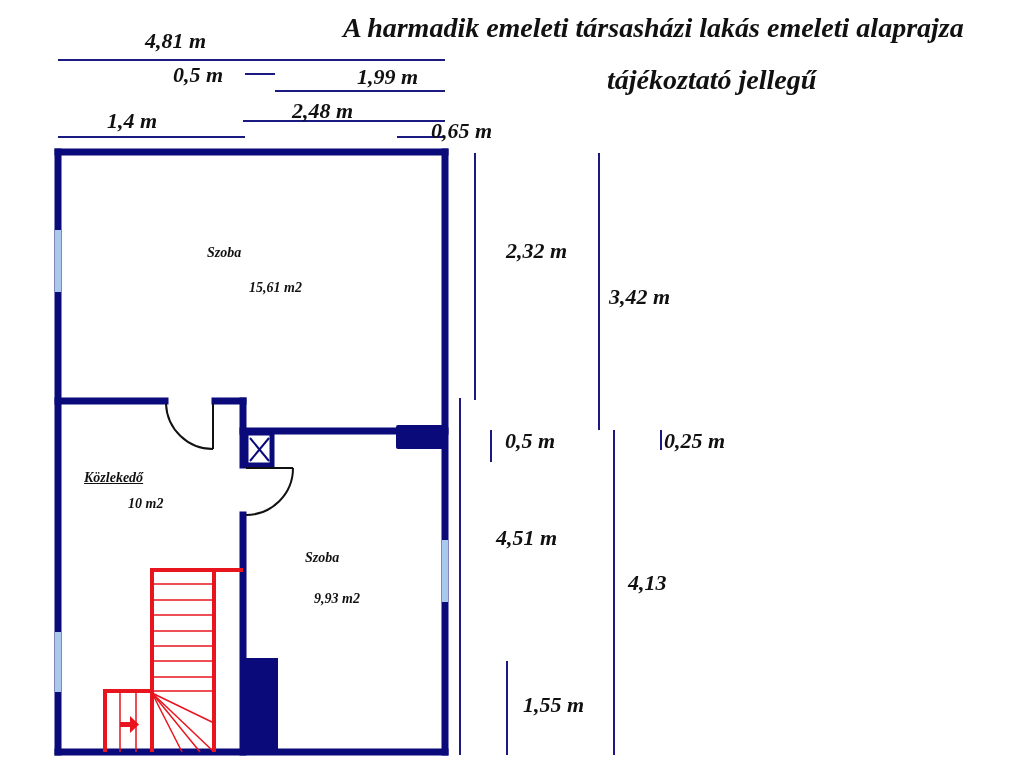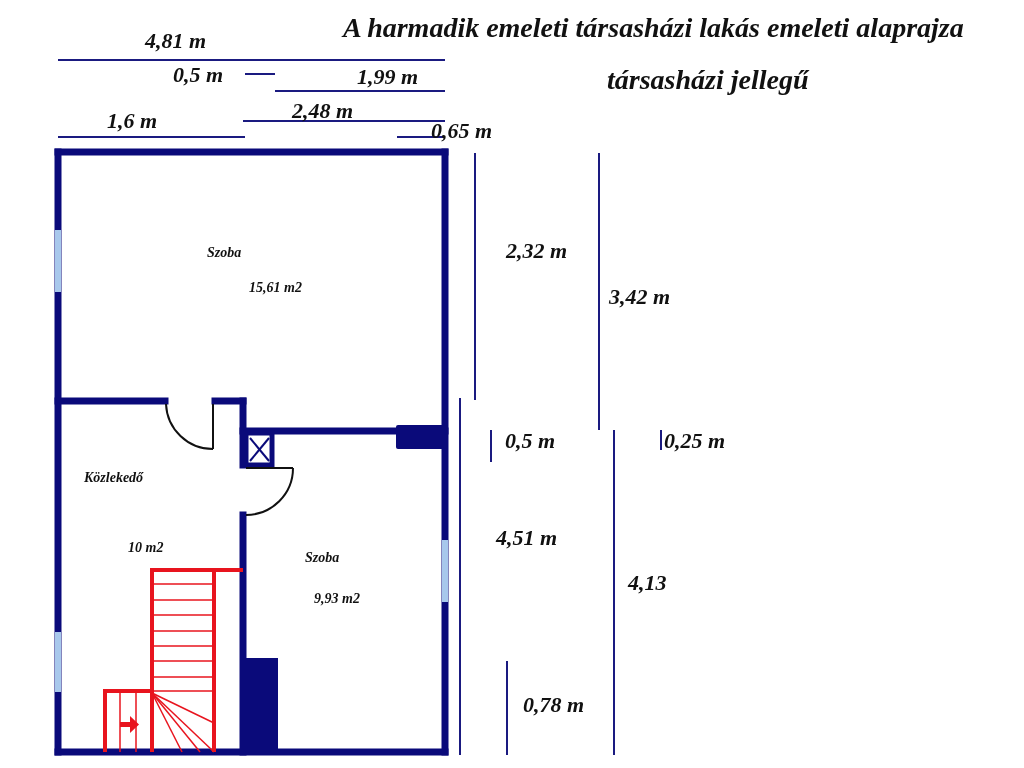--- a/index.html
+++ b/index.html
@@ -105,35 +105,35 @@
       <line x1="136" y1="691" x2="136" y2="752"></line>
     </g>
   </g>
   <g fill="#e8141e">
     <rect x="120" y="722" width="11" height="5"></rect>
     <polygon points="130,716 139,724.5 130,733"></polygon>
   </g>
 </svg>
 
 <div class="txt title" style="left:343px; top:12px;">A harmadik emeleti társasházi lakás emeleti alaprajza</div>
-<div class="txt title" style="left:607px; top:64px;">társasházi jellegű</div>
+<div class="txt title" style="left:607px; top:64px;">tájékoztató jellegű</div>
 
 <div class="txt dim" style="left:145px; top:28px;">4,81 m</div>
 <div class="txt dim" style="left:173px; top:62px;">0,5 m</div>
 <div class="txt dim" style="left:328px; top:64px;margin-left:29px;">1,99 m</div>
 <div class="txt dim" style="left:292px; top:98px;">2,48 m</div>
-<div class="txt dim" style="left:107px; top:108px;">1,6 m</div>
+<div class="txt dim" style="left:107px; top:108px;">1,4 m</div>
 <div class="txt dim" style="left:431px; top:118px;">0,65 m</div>
 
 <div class="txt dim" style="left:506px; top:238px;font-style:italic;">2,32 m</div>
 <div class="txt dim" style="left:609px; top:284px;">3,42 m</div>
 <div class="txt dim" style="left:505px; top:428px;">0,5 m</div>
 <div class="txt dim" style="left:664px; top:428px;">0,25 m</div>
 <div class="txt dim" style="left:472px; top:525px;margin-left:24px;">4,51 m</div>
 <div class="txt dim" style="left:628px; top:570px;">4,13</div>
-<div class="txt dim" style="left:523px; top:692px;">0,78 m</div>
+<div class="txt dim" style="left:523px; top:692px;">1,55 m</div>
 
 <div class="txt room" style="left:207px; top:245px;">Szoba</div>
 <div class="txt room" style="left:205px; top:280px;margin-left:44px;">15,61 m2</div>
-<div class="txt room" style="left:84px; top:470px;">Közlekedő</div>
-<div class="txt room" style="left:128px; top:496px;margin-top:44px;">10 m2</div>
+<div class="txt room" style="left:84px; top:470px;text-decoration:underline;">Közlekedő</div>
+<div class="txt room" style="left:128px; top:496px;">10 m2</div>
 <div class="txt room" style="left:305px; top:550px;">Szoba</div>
 <div class="txt room" style="left:314px; top:591px;">9,93 m2</div>
 
 </body></html>

